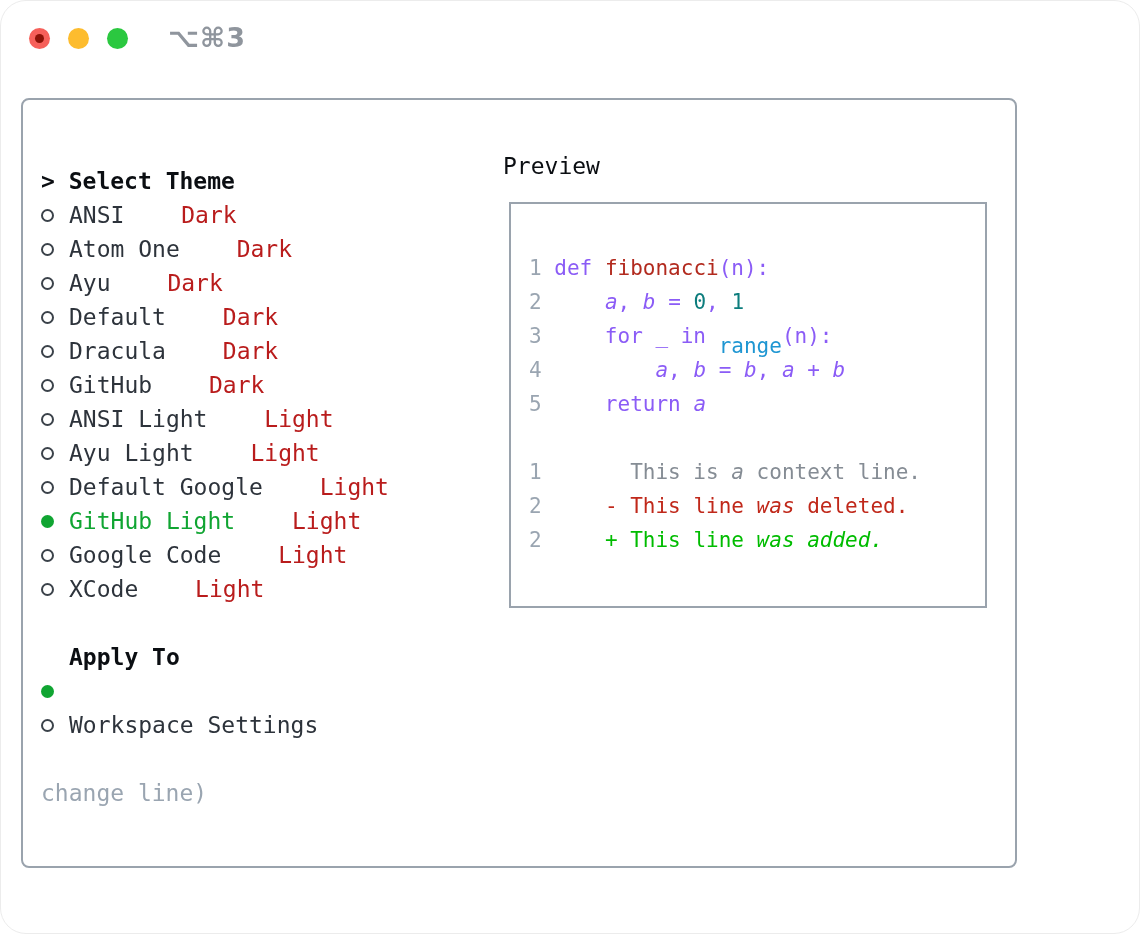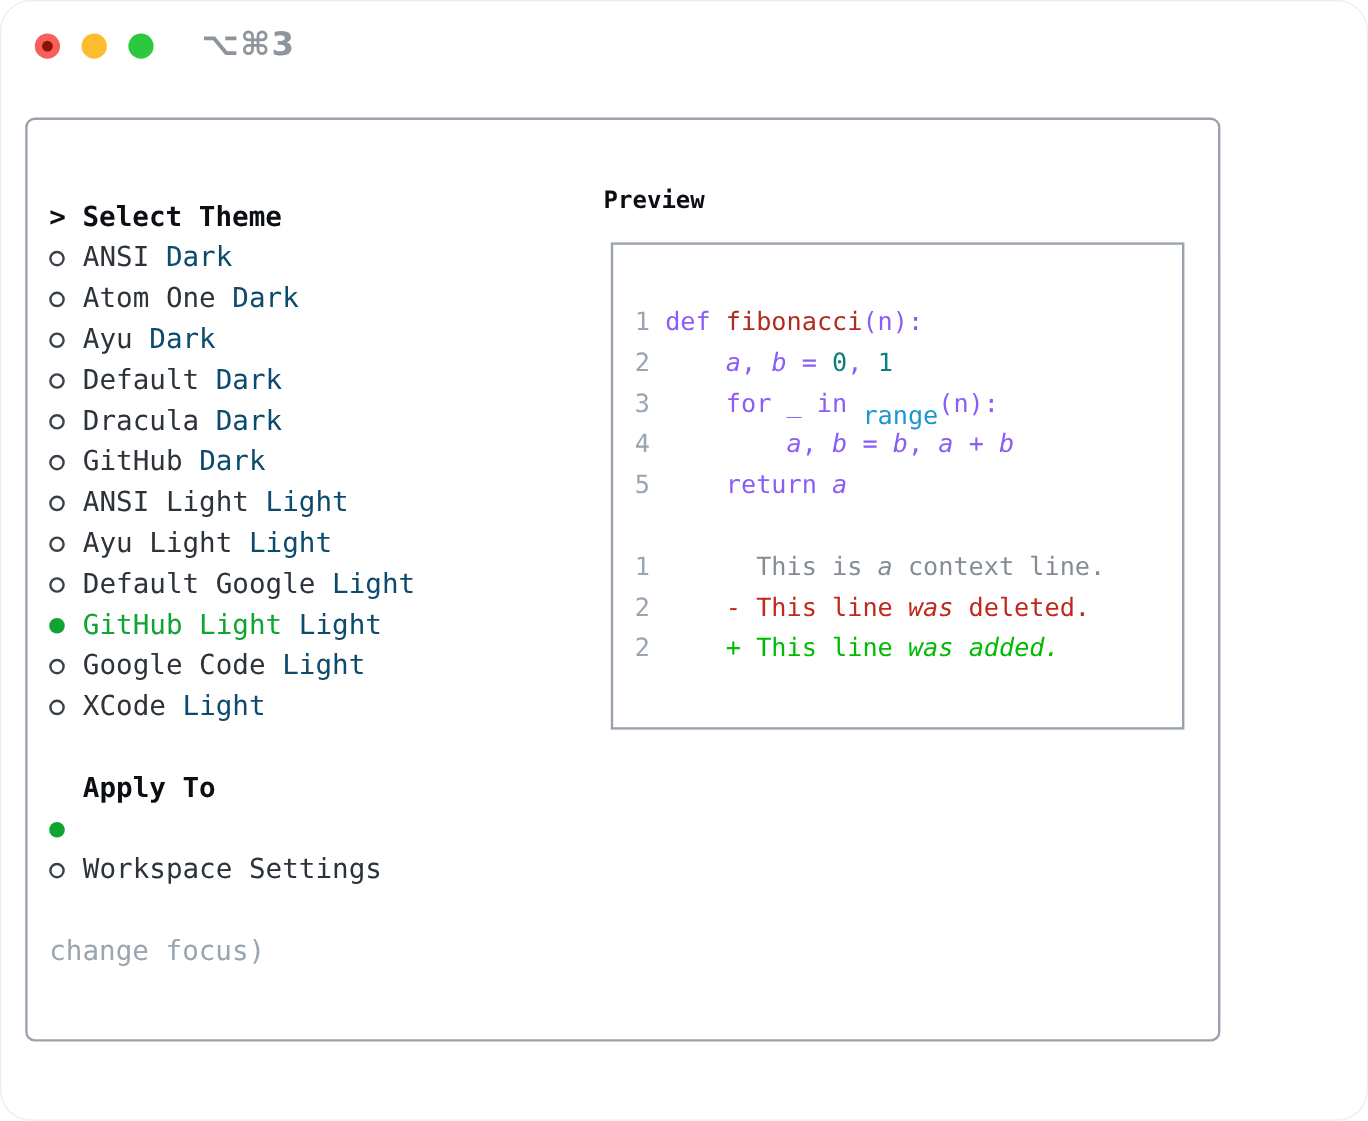--- a/index.html
+++ b/index.html
@@ -29,26 +29,26 @@
   .sidebar{position:absolute;left:40px;top:163px;font-size:23px;}
   .row{height:34px;display:flex;align-items:center;white-space:pre;}
   .marker{width:28px;display:inline-flex;align-items:center;flex:none;}
   .dot{width:13px;height:13px;border-radius:50%;box-sizing:border-box;}
   .dot-off{border:2px solid #3b424a;}
   .dot-on{background:#10a532;}
   .hdr{font-weight:bold;color:#0b0e12;}
   .indent2{padding-left:28px;}
   .t-name{color:#2d333b;}
   .t-name-sel{color:#10a532;}
-  .t-variant{color:#0c4a6e;}
+  .t-variant{color:#b91c1c;margin-left:43px;}
   .hint{color:#9aa5b1;}
   
   .preview-header{
     position:absolute;left:502px;top:148px;height:34px;line-height:34px;
-    font-size:20px;font-weight:bold;color:#0b0e12;
+    font-size:23px;font-weight:normal;color:#0b0e12;
   }
   .preview-box{
     position:absolute;left:508px;top:201px;width:478px;height:406px;
     border:2px solid #9aa3ad;box-sizing:border-box;background:#fff;
   }
   .code{position:absolute;left:18px;top:47px;font-size:21px;}
   .code .row{height:34px;}
   .ln{color:#9aa5b1;}
   .c-code{color:#8b5cf6;}
   .c-func{color:#b22a1e;}
@@ -94,21 +94,21 @@
     <div class="row"></div>
     <div class="row">
       <span class="hdr indent2">Apply To</span>
     </div>
     <div>
         <div class="row"><span class="marker"><span class="dot dot-on"></span></span></div>
         <div class="row"><span class="marker"><span class="dot dot-off"></span></span><span class="t-name">Workspace Settings</span></div>
       </div>
     <div class="row"></div>
     <div>
-        <div class="row hint">change focus)</div>
+        <div class="row hint">change line)</div>
       </div>
   </div>
 
   <div class="preview-header">Preview</div>
   <div class="preview-box">
     <div class="code">
         <div class="row"><span class="ln">1 </span><span class="c-code">def </span><span class="c-func">fibonacci</span><span class="c-code">(n):</span></div>
         <div class="row"><span class="ln">2 </span><span class="c-code">    </span><span class="c-code ital">a</span><span class="c-code">, </span><span class="c-code ital">b</span><span class="c-code"> = </span><span class="c-number">0</span><span class="c-code">, </span><span class="c-number">1</span></div>
         <div class="row"><span class="ln">3 </span><span class="c-code">    for _ in </span><span class="c-builtin">range</span><span class="c-code">(n):</span></div>
         <div class="row"><span class="ln">4 </span><span class="c-code">        </span><span class="c-code ital">a</span><span class="c-code">, </span><span class="c-code ital">b</span><span class="c-code"> = </span><span class="c-code ital">b</span><span class="c-code">, </span><span class="c-code ital">a</span><span class="c-code"> + </span><span class="c-code ital">b</span></div>

